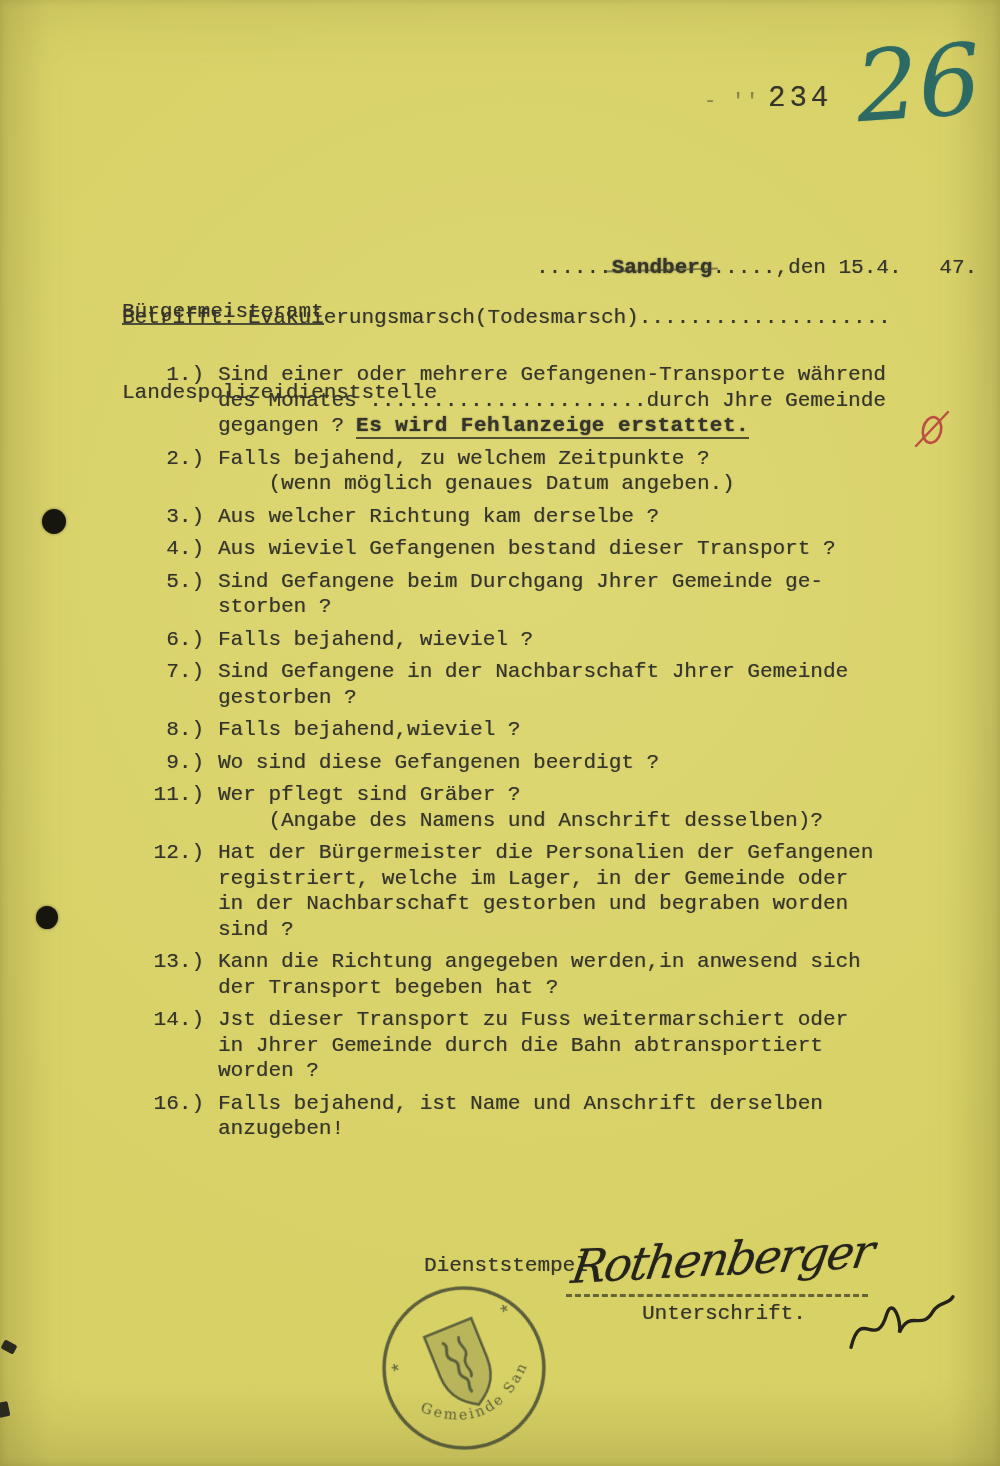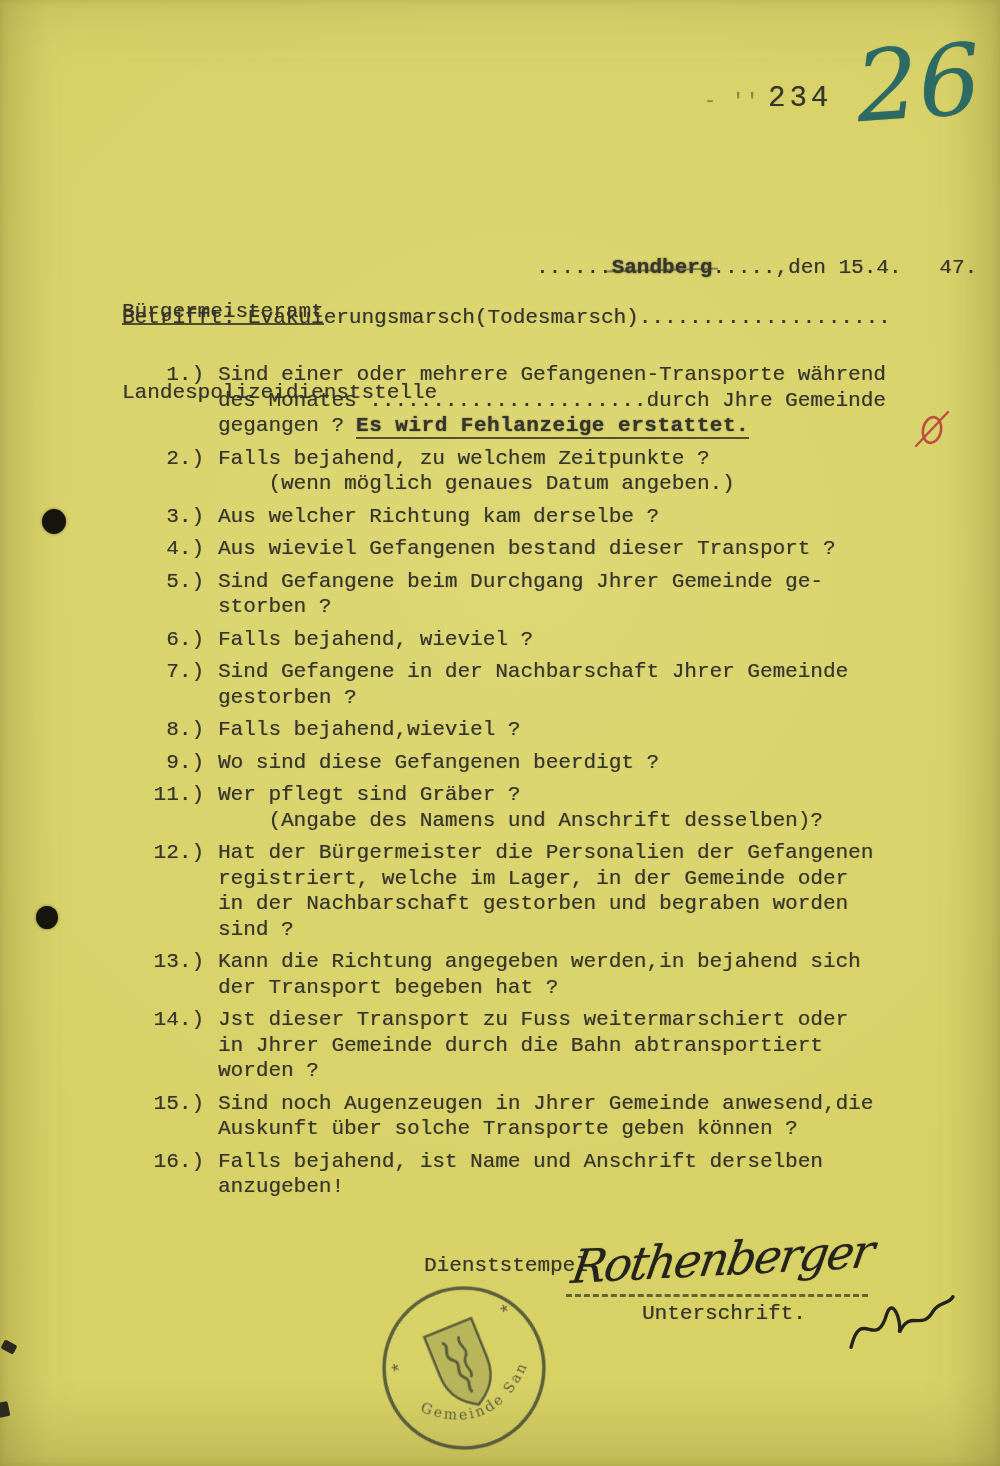--- a/index.html
+++ b/index.html
@@ -157,37 +157,30 @@
         <div class="q-body">
           <div class="q-line">Hat der Bürgermeister die Personalien der Gefangenen</div>
           <div class="q-line">registriert, welche im Lager, in der Gemeinde oder</div>
           <div class="q-line">in der Nachbarschaft gestorben und begraben worden</div>
           <div class="q-line">sind ?</div>
         </div>
       </div>
       <div class="q-row">
         <div class="q-num">13.)</div>
         <div class="q-body">
-          <div class="q-line">Kann die Richtung angegeben werden,in bejahend sich</div>
+          <div class="q-line">Kann die Richtung angegeben werden,in anwesend sich</div>
           <div class="q-line">der Transport begeben hat ?</div>
         </div>
       </div>
       <div class="q-row">
         <div class="q-num">14.)</div>
         <div class="q-body">
           <div class="q-line">Jst dieser Transport zu Fuss weitermarschiert oder</div>
           <div class="q-line">in Jhrer Gemeinde durch die Bahn abtransportiert</div>
           <div class="q-line">worden ?</div>
-        </div>
-      </div>
-      <div class="q-row">
-        <div class="q-num">15.)</div>
-        <div class="q-body">
-          <div class="q-line">Sind noch Augenzeugen in Jhrer Gemeinde anwesend,die</div>
-          <div class="q-line">Auskunft über solche Transporte geben können ?</div>
         </div>
       </div>
       <div class="q-row">
         <div class="q-num">16.)</div>
         <div class="q-body">
           <div class="q-line">Falls bejahend, ist Name und Anschrift derselben</div>
           <div class="q-line">anzugeben!</div>
         </div>
       </div>
     </div>

